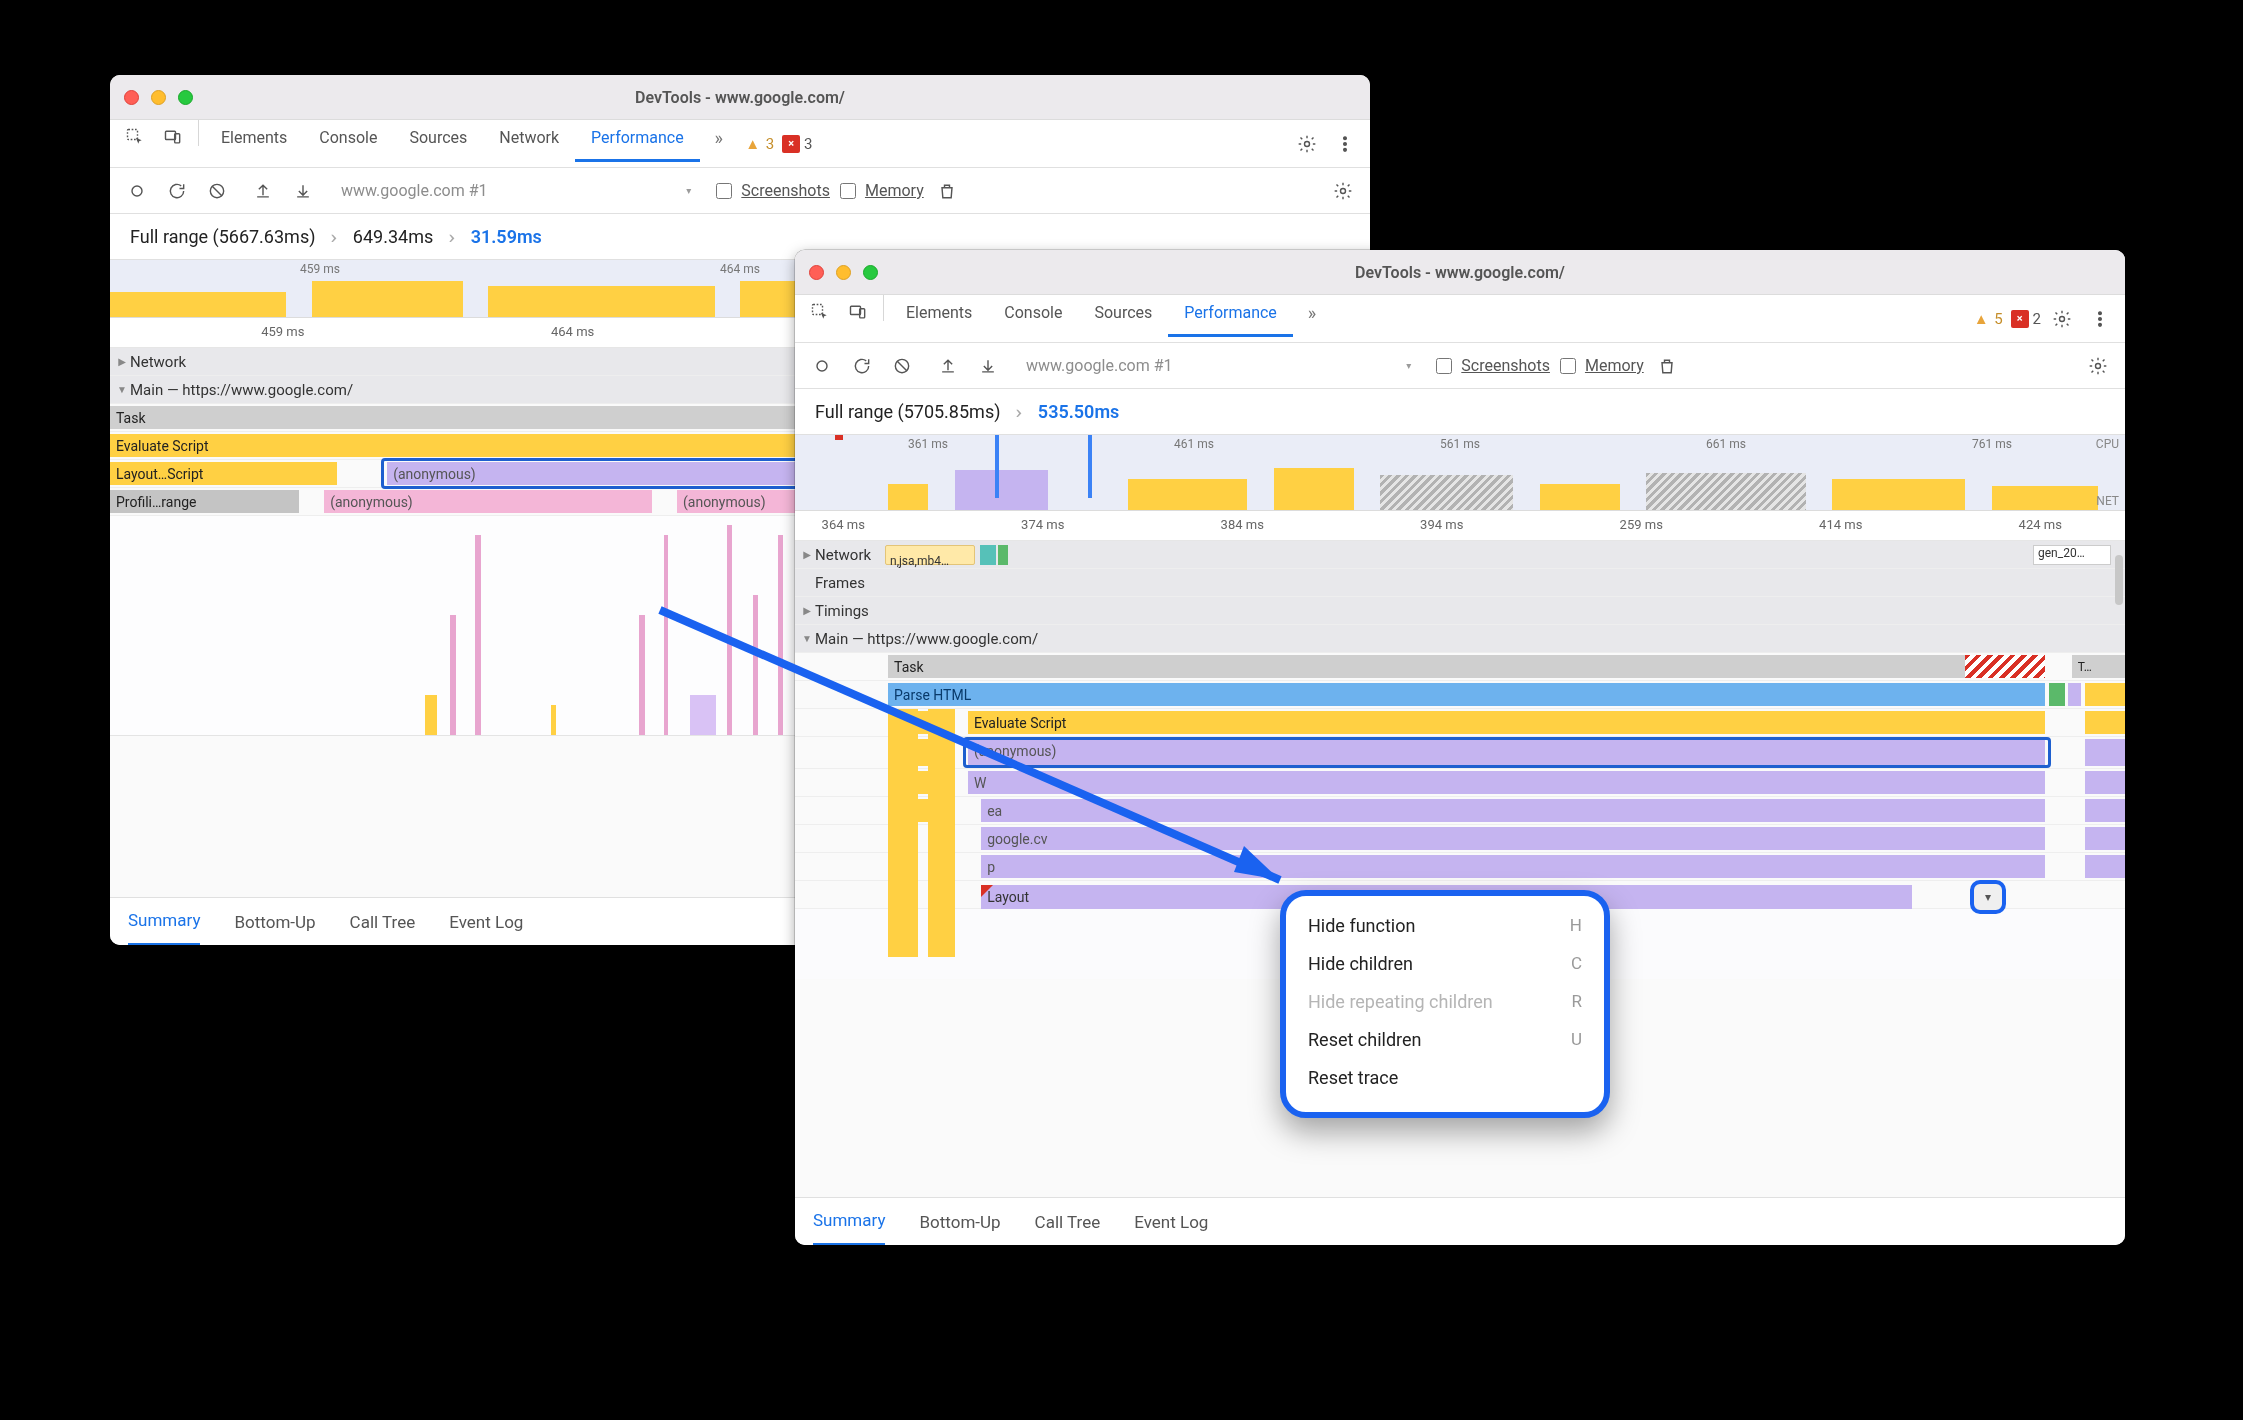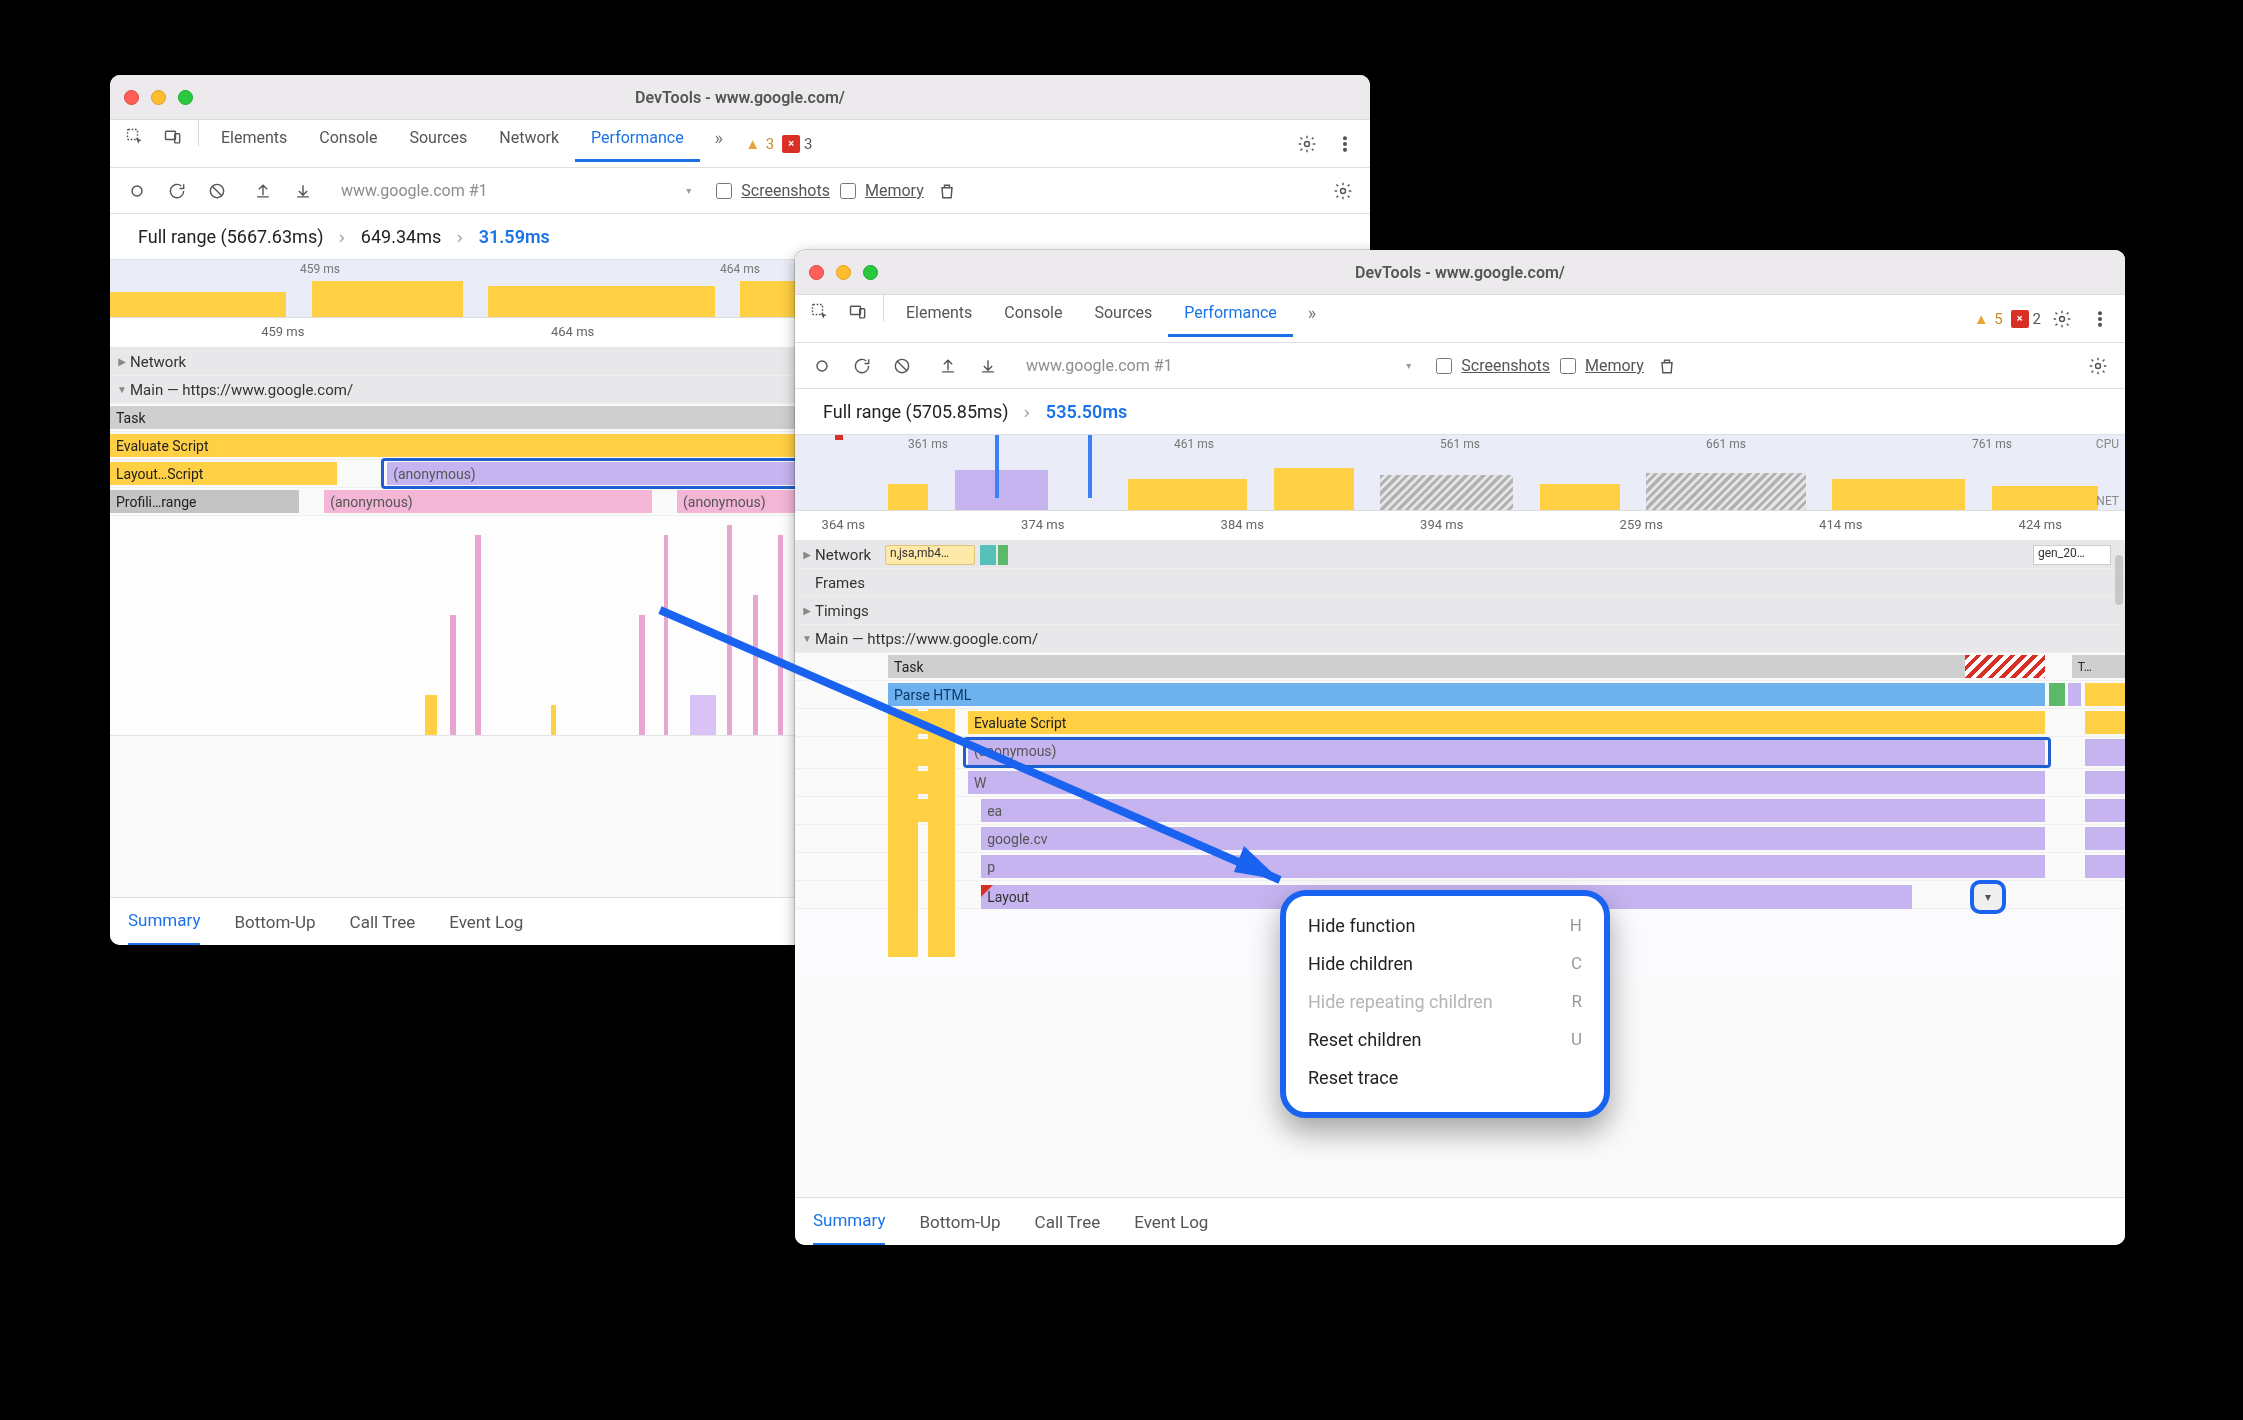--- a/index.html
+++ b/index.html
@@ -77,21 +77,21 @@
     padding:0 10px;gap:6px;background:#fff;}
   .pageselect{flex:1;height:30px;display:flex;align-items:center;
     border:1px solid transparent;border-radius:4px;color:#8d8d8d;
     padding:0 8px;justify-content:space-between;font-size:16px;}
   .pageselect .caret{font-size:10px;color:#9b9b9b;}
   .cbx{display:flex;align-items:center;gap:6px;color:#555;font-size:16px;text-decoration:underline;}
   .cbx input{width:16px;height:16px;}
 
   
   .breadcrumb{height:46px;border-bottom:1px solid #e0e0e0;display:flex;align-items:center;
-    padding:0 28px;gap:16px;background:#fff;font-size:18px;}
+    padding:0 20px;gap:16px;background:#fff;font-size:18px;}
   .breadcrumb .sep{color:#aaa;}
   .breadcrumb .current{color:var(--text-link);font-weight:600;}
 
   
   .overview{height:58px;background:#eaedf7;border-bottom:1px solid #dcdcdc;position:relative;overflow:hidden;}
   .overview .ticks{position:absolute;top:0;left:0;right:0;display:flex;justify-content:space-around;
     font-size:12px;color:#777;padding-top:2px;}
   .overview .activity{position:absolute;bottom:0;left:0;right:0;height:36px;}
   .overview .activity span{position:absolute;bottom:0;background:var(--eval-bg);}
   .overview .ylab{position:absolute;right:6px;font-size:12px;color:#888;}
@@ -521,21 +521,21 @@
       <span style="left:47%">394 ms</span>
       <span style="left:62%">259 ms</span>
       <span style="left:77%">414 ms</span>
       <span style="left:92%">424 ms</span>
     </div>
 
     <div class="tracks" style="position:relative;">
       <div class="trow header" style="position:relative;">
         <span class="disclosure">▶</span>
         <span>Network</span>
-        <span style="position:absolute;left:90px;top:4px;height:20px;width:90px;background:#ffe9a8;border:1px solid #e3c477;border-radius:2px;font-size:12px;padding:0 4px;">n,jsa,mb4…</span>
+        <span style="position:absolute;left:90px;top:4px;height:20px;width:90px;background:#ffe9a8;border:1px solid #e3c477;border-radius:2px;font-size:12px;padding:8px 4px;">n,jsa,mb4…</span>
         <span style="position:absolute;left:185px;top:4px;height:20px;width:16px;background:var(--teal-bg);"></span>
         <span style="position:absolute;left:203px;top:4px;height:20px;width:10px;background:#5bb96a;"></span>
         <span style="position:absolute;right:14px;top:4px;height:20px;width:78px;background:#fff;border:1px solid #ccc;font-size:12px;padding:0 4px;">gen_20…</span>
       </div>
       <div class="trow header">
         <span class="disclosure" style="visibility:hidden;"></span>
         <span>Frames</span>
       </div>
       <div class="trow header">
         <span class="disclosure">▶</span>

